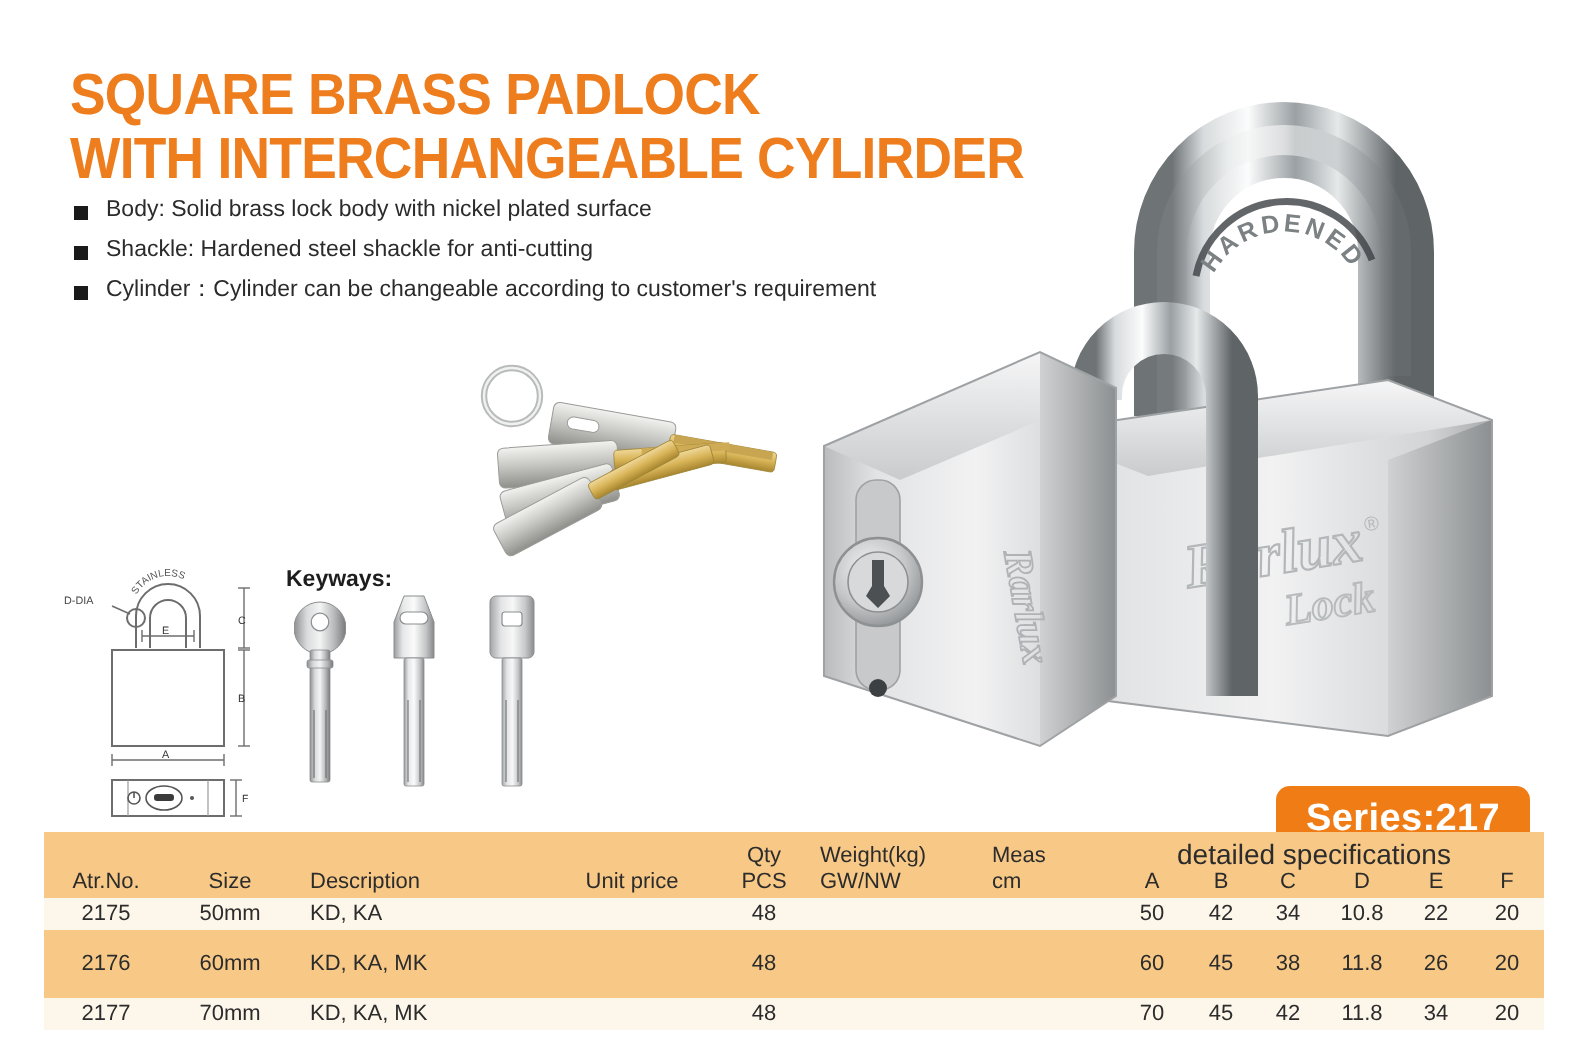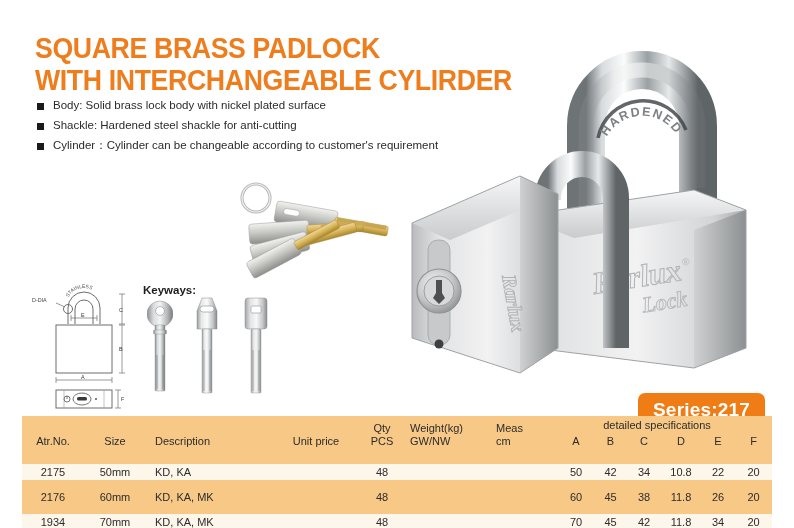--- a/index.html
+++ b/index.html
@@ -72,21 +72,21 @@
   }
 
   
   .spec-table{
     position:absolute;left:22px;top:416px;width:750px;
     border-collapse:collapse;
     font-size:11px;color:#2c2c2c;
     table-layout:fixed;
   }
   .spec-table td,.spec-table th{padding:0;font-weight:normal;}
-  .hdr-row td{background:#f7c886;height:32px;vertical-align:bottom;padding-bottom:16px;}
+  .hdr-row td{background:#f7c886;height:32px;vertical-align:bottom;padding-bottom:1px;}
   .hdr-top{
     display:block;text-align:center;font-size:11px;line-height:13px;color:#2c2c2c;
   }
   .hdr-bot{
     display:block;text-align:center;font-size:11px;line-height:13px;color:#2c2c2c;
   }
   .row-a td{background:#fdf6ea;height:16px;}
   .row-b td{background:#f8c986;height:34px;}
   .spec-table td.c{text-align:center;}
   .spec-table td.l{text-align:left;padding-left:9px;}
@@ -453,35 +453,35 @@
       <td class="c"></td>
       <td class="c">60</td>
       <td class="c">45</td>
       <td class="c">38</td>
       <td class="c">11.8</td>
       <td class="c">26</td>
       <td class="c">20</td>
     </tr>
 
     <tr class="row-a">
-      <td class="c">1934</td>
+      <td class="c">2177</td>
       <td class="c">70mm</td>
       <td class="l">KD, KA, MK</td>
       <td class="c"></td>
       <td class="c">48</td>
       <td class="c"></td>
       <td class="c"></td>
       <td class="c">70</td>
       <td class="c">45</td>
       <td class="c">42</td>
       <td class="c">11.8</td>
       <td class="c">34</td>
       <td class="c">20</td>
     </tr>
   </tbody>
     </table>
 
   <div style="position:absolute;left:552px;top:419px;width:210px;text-align:center;
-              font-size:11px;color:#2c2c2c;">
+              font-size:14px;color:#2c2c2c;">
     <span>detailed specifications</span>
   </div>
 
 </div>
 
 </body></html>

